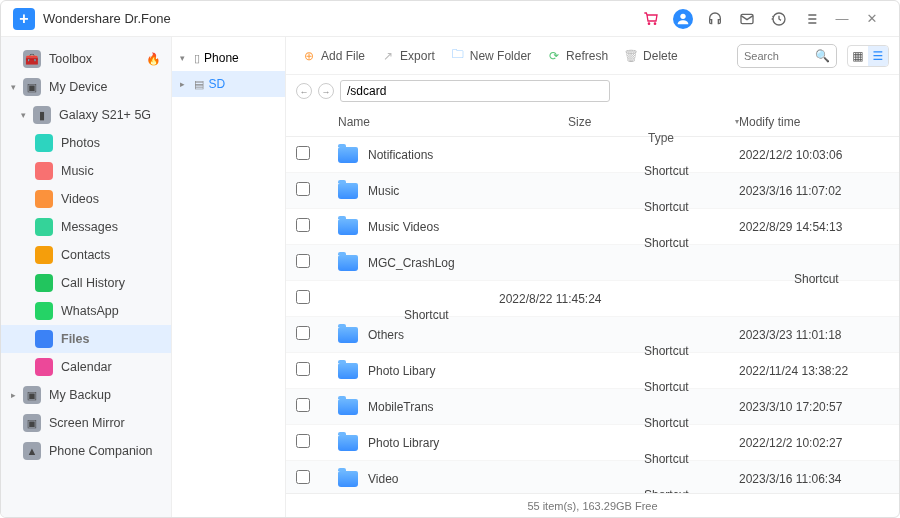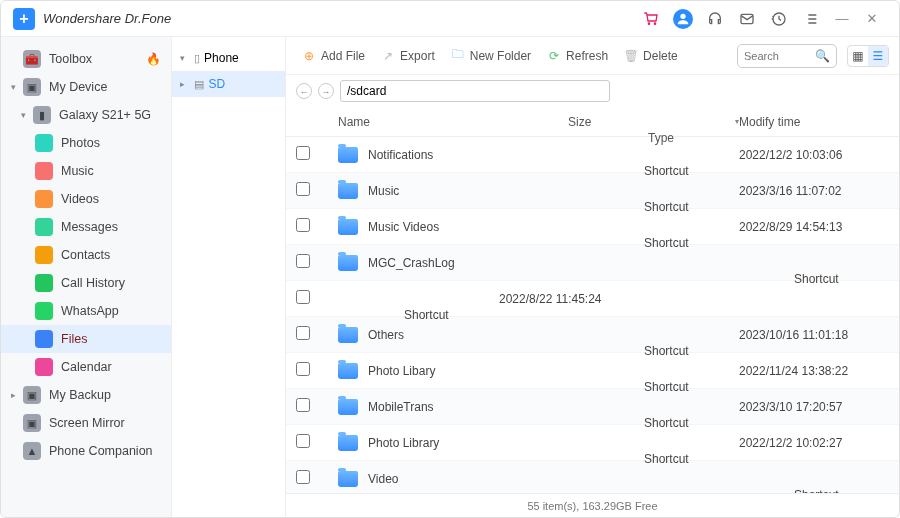--- a/index.html
+++ b/index.html
@@ -1,35 +1,35 @@
 <!DOCTYPE html>
 <html><head>
 <meta charset="utf-8">
 <style>
 * { margin: 0; padding: 0; box-sizing: border-box; font-family: -apple-system, "Segoe UI", sans-serif; }
 body { width: 900px; height: 518px; overflow: hidden; background: #fff; border: 1px solid #e0e0e0; border-radius: 6px; display: flex; flex-direction: column; }
 
 
 .titlebar { height: 36px; display: flex; align-items: center; padding: 0 12px; border-bottom: 1px solid #eee; }
 .logo { width: 22px; height: 22px; background: #2b8cff; border-radius: 4px; display: flex; align-items: center; justify-content: center; color: #fff; font-size: 16px; font-weight: bold; margin-right: 8px; }
-.app-title { font-size: 13px; color: #333; font-style: italic; }
+.app-title { font-size: 13px; color: #333; }
 .titlebar-spacer { flex: 1; }
 .title-icon { width: 20px; height: 20px; margin: 0 6px; display: flex; align-items: center; justify-content: center; cursor: pointer; color: #666; }
 .title-icon svg { width: 16px; height: 16px; }
 .title-icon.cart svg { stroke: #e91e63; }
 .title-icon.user { background: #2b8cff; border-radius: 50%; color: #fff; }
 .win-btn { width: 30px; height: 20px; display: flex; align-items: center; justify-content: center; cursor: pointer; color: #888; font-size: 13px; }
 
 
 .main { flex: 1; display: flex; min-height: 0; }
 
 
 .sidebar { width: 170px; background: #f7f8fa; padding: 8px 0; overflow-y: auto; font-size: 12.5px; color: #444; }
 .sb-item { height: 28px; display: flex; align-items: center; padding: 0 10px; cursor: pointer; }
-.sb-item.active { background: #e3efff; color: #7f1d1d; font-weight: 400; }
+.sb-item.active { background: #e3efff; color: #737373; font-weight: 700; }
 .sb-arrow { width: 10px; font-size: 9px; color: #888; margin-right: 2px; }
 .sb-icon { width: 18px; height: 18px; margin-right: 8px; display: flex; align-items: center; justify-content: center; border-radius: 4px; font-size: 11px; }
 .sb-fire { margin-left: auto; color: #ff6b35; font-size: 12px; }
 .indent1 { padding-left: 20px; }
 .indent2 { padding-left: 34px; }
 
 
 .storage-panel { width: 115px; border-left: 1px solid #eee; border-right: 1px solid #eee; padding: 8px 0; font-size: 12px; }
 .st-item { height: 26px; display: flex; align-items: center; padding: 0 8px; cursor: pointer; }
 .st-item.active { background: #e3efff; color: #2b8cff; }
@@ -305,21 +305,21 @@
           <div class="col-modify">2022/8/22 11:45:24</div>
         </div>
         <div class="row">
           <div class="col-check"><input type="checkbox" style=""></div>
           <div class="col-name" style="display:flex;align-items:center">
             <div class="folder-icon"></div>
             <span>Others</span>
           </div>
           <div class="col-size"></div>
           <div class="col-type">Shortcut</div>
-          <div class="col-modify">2023/10/16 11:01:18</div>
+          <div class="col-modify">2023/3/23 11:01:18</div>
         </div>
         <div class="row">
           <div class="col-check"><input type="checkbox" style=""></div>
           <div class="col-name" style="display:flex;align-items:center">
             <div class="folder-icon"></div>
             <span>Photo Libary</span>
           </div>
           <div class="col-size"></div>
           <div class="col-type">Shortcut</div>
           <div class="col-modify">2022/11/24 13:38:22</div>
@@ -345,20 +345,21 @@
           <div class="col-modify">2022/12/2 10:02:27</div>
         </div>
         <div class="row">
           <div class="col-check"><input type="checkbox" style=""></div>
           <div class="col-name" style="display:flex;align-items:center">
             <div class="folder-icon"></div>
             <span>Video</span>
           </div>
           <div class="col-size"></div>
           <div class="col-type">Shortcut</div>
+          <div class="col-modify">2023/3/16 11:06:34</div>
         </div>
       </div>
 
     <div class="statusbar">
       <span>55 item(s), 163.29GB Free</span>
     </div>
   </div>
 </div>
 
 </body></html>

